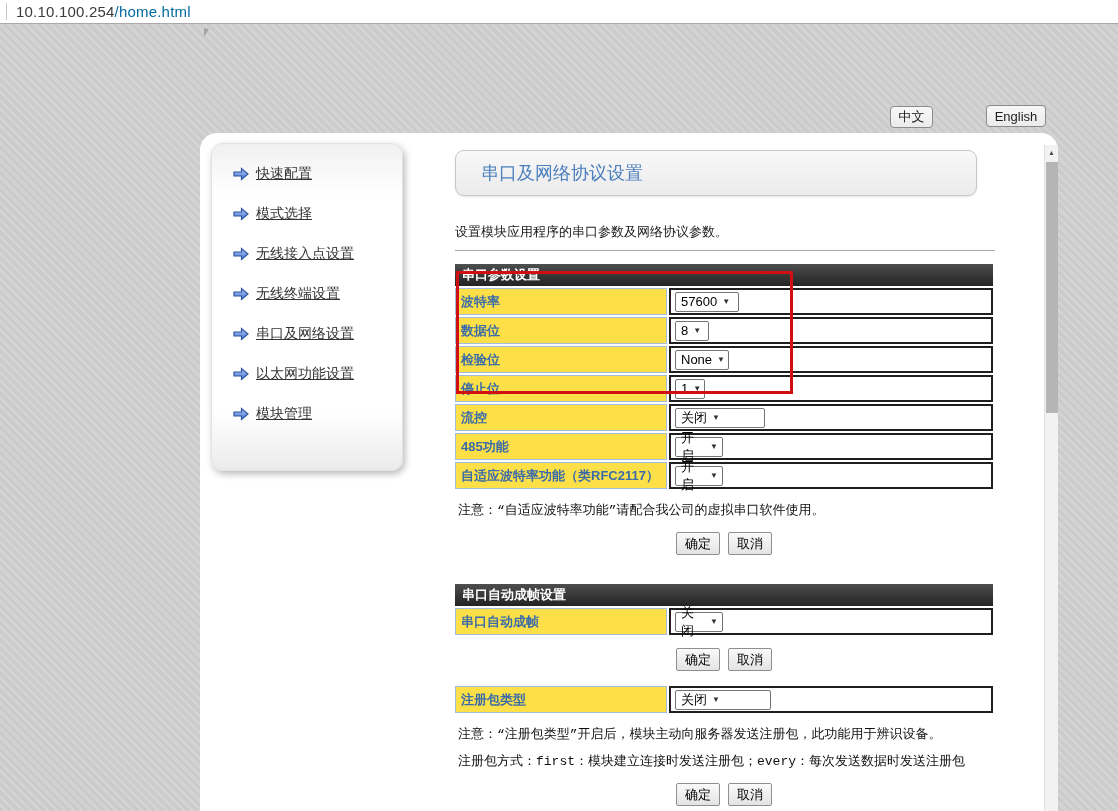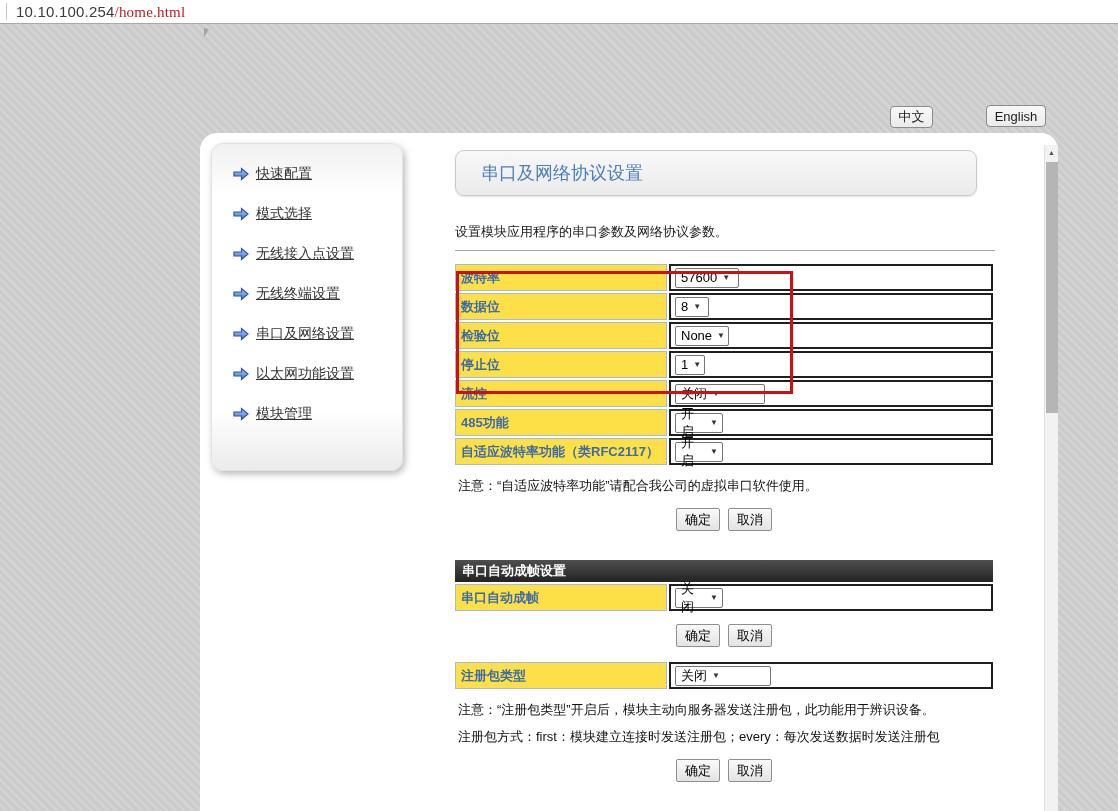--- a/index.html
+++ b/index.html
@@ -5,21 +5,21 @@
   * { margin:0; padding:0; box-sizing:border-box; }
   html,body { width:1118px; height:811px; overflow:hidden;
     font-family:"Liberation Sans","DejaVu Sans",sans-serif; }
 
   
   .topbar { position:relative; height:24px; background:#ffffff;
     border-bottom:1px solid #a9a9a9; display:flex; align-items:center; }
   .topbar .vline { display:inline-block; width:1px; height:17px;
     background:#c8c8c8; margin-left:6px; margin-right:9px; }
   .url { font-size:15px; color:#3c3c3c; letter-spacing:.2px; }
-  .url .path { color:#b91c1c;font-family:Liberation Serif, serif; }
+  .url .path { color:#0369a1; }
 
   
   .desktop { position:relative; width:1118px; height:787px;
     background:repeating-linear-gradient(45deg,#cbcbcb 0 3px,#d3d3d3 3px 6px); }
 
   .cursor { position:absolute; left:204px; top:4px; width:0; height:0;
     border-left:5px solid #9a9a9a; border-bottom:8px solid transparent;
     border-top:1px solid transparent; opacity:.8; }
 
   .lang { position:absolute; height:22px; border:1px solid #8b8b8b;
@@ -66,21 +66,21 @@
   .trow { display:flex; margin-top:2px; }
   .tlabel { width:212px; height:27px; background:#fde047;
     border:1px solid #a2bddb; display:flex; align-items:center;
     padding-left:5px; color:#3b6ca8; font-weight:bold; font-size:13px; flex:none; }
   .tvalue { flex:1; margin-left:2px; border:2px solid #1f1f1f; background:#ffffff;
     height:27px; display:flex; align-items:center; padding-left:4px; }
   .sel { display:inline-flex; align-items:center; justify-content:flex-start;
     height:20px; border:1px solid #757575; border-radius:2px; background:#ffffff;
     padding:0 4px 0 5px; font-size:13px; color:#000; cursor:pointer; }
   .sel .arr { font-size:8px; color:#333; margin-left:5px; }
-  .note { margin-top:12px; font-size:13px; color:#111; padding-left:3px; }
+  .note { margin-top:12px; font-size:13px; color:#111; padding-left:3px;font-family:Liberation Mono, monospace; }
   .note + .note { margin-top:9px; }
   .btnrow { margin-top:13px; display:flex; justify-content:center; gap:8px; }
   .btn { min-width:38px; height:23px; border:1px solid #8f8f8f; border-radius:2px;
     background:linear-gradient(#fafafa,#e3e3e3); font-size:13px; color:#000;
     padding:0 8px; cursor:pointer;
     font-family:"Liberation Sans","DejaVu Sans",sans-serif; }
 
   
   .scrollbar { position:absolute; right:0; top:12px; bottom:0; width:14px;
     background:#f2f2f2; border-left:1px solid #e0e0e0; }
@@ -165,20 +165,21 @@
     </div>
 
     <div class="main">
       <div class="titlebox">
         <span>串口及网络协议设置</span>
       </div>
       <div class="desc">设置模块应用程序的串口参数及网络协议参数。</div>
       <div class="hrline"></div>
       <div id="sections">
           <div class="section">
+            <div class="thead">串口参数设置</div>
             <div class="trow">
               <div class="tlabel">波特率</div>
               <div class="tvalue">
                 <span class="sel" style="width: 64px;">
                   <span class="txt">57600</span>
                   <span class="arr">▼</span>
                 </span>
               </div>
             </div>
             <div class="trow">

